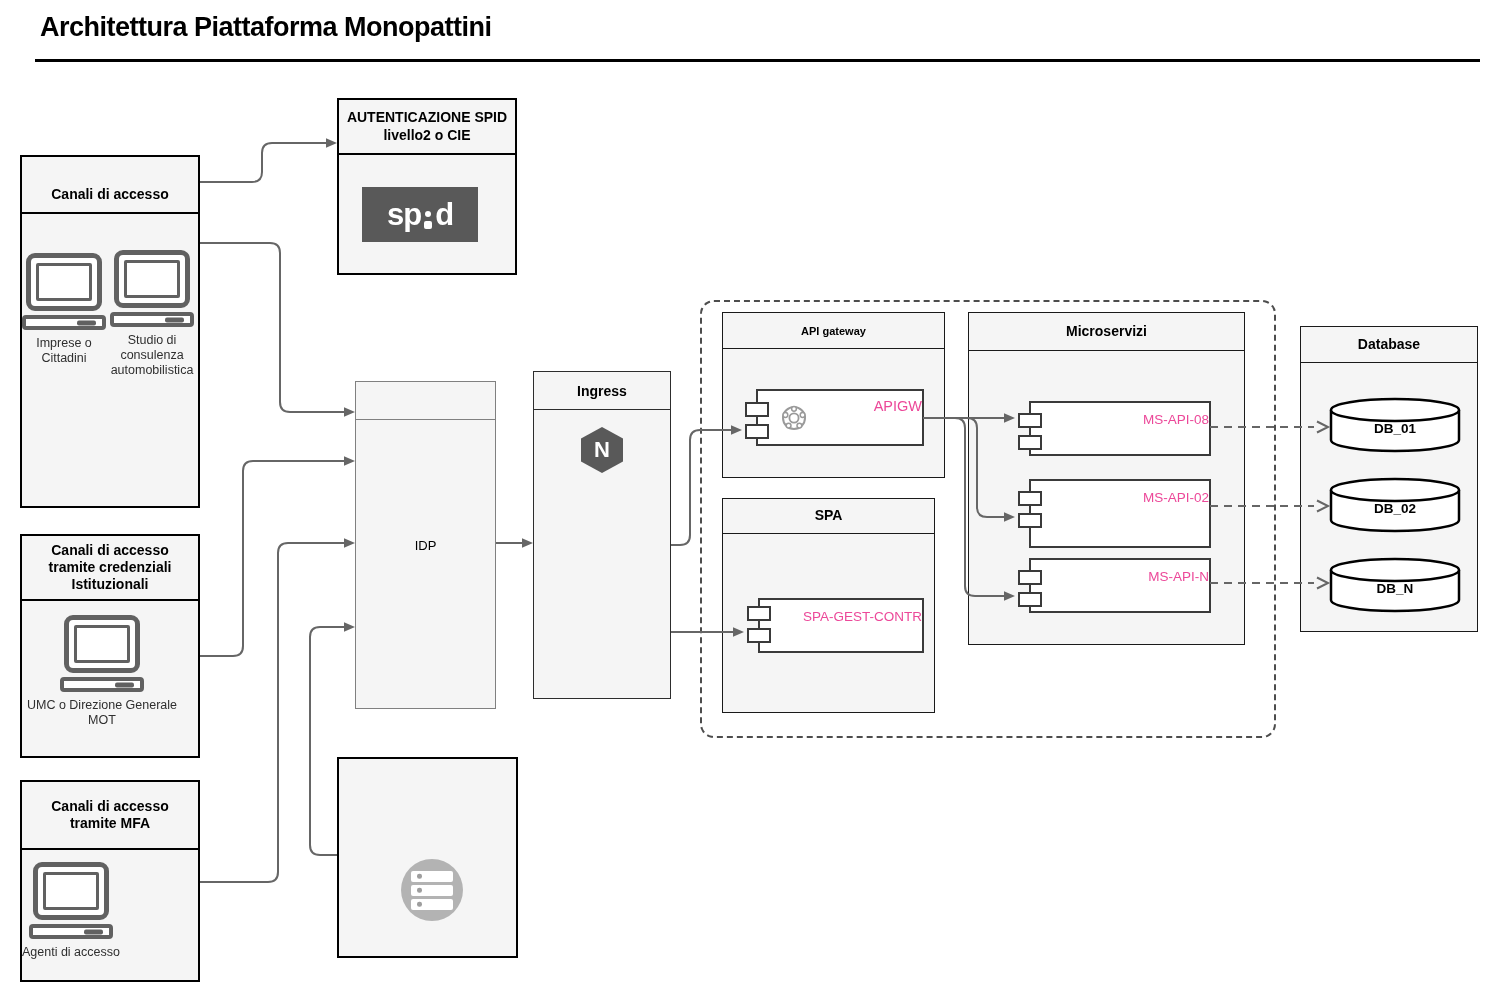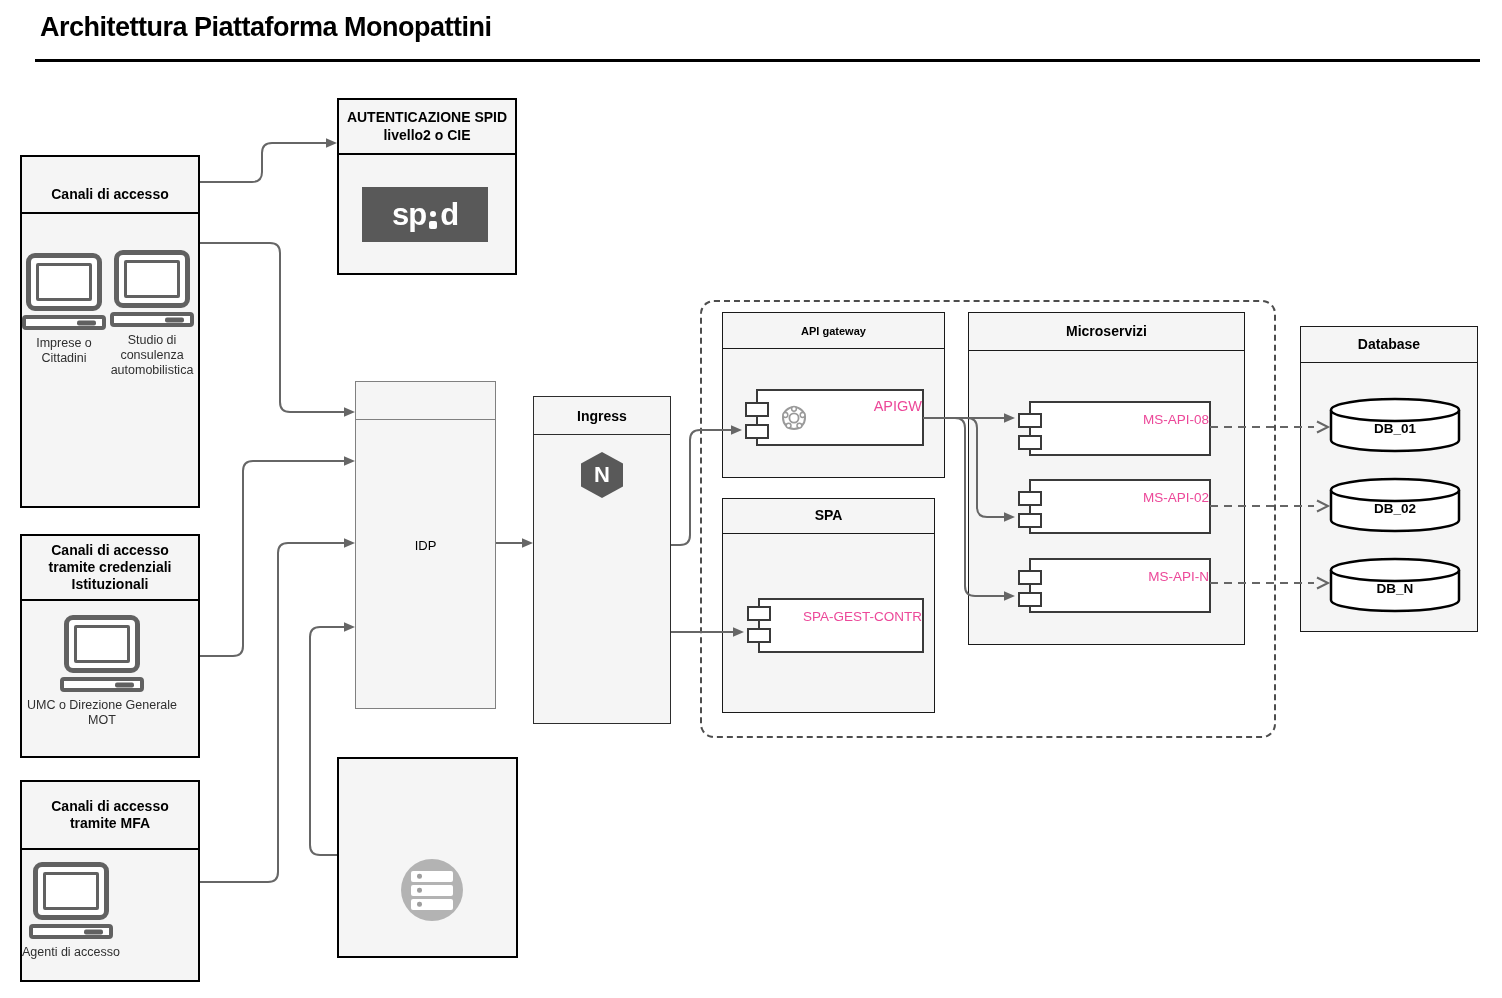--- a/index.html
+++ b/index.html
@@ -24,21 +24,21 @@
 
   
   .computer { display:flex; flex-direction:column; align-items:center; }
   .monitor { width:76px; height:58px; border:5px solid #616161; border-radius:9px; background:#fff;
              display:flex; align-items:center; justify-content:center; }
   .screen { width:56px; height:38px; border:3px solid #616161; border-radius:2px; background:#fff; }
   .comp-base { margin-top:4px; width:84px; height:15px; border:4px solid #616161; border-radius:4px; background:#fff; position:relative; }
   .comp-slot { position:absolute; right:6px; top:50%; transform:translateY(-50%); width:19px; height:5px; background:#616161; border-radius:2px; }
 
   
-  .spid-logo { position:absolute; left:23px; top:87px; width:126px; height:55px; background:#595959;
+  .spid-logo { position:absolute; left:23px; top:87px; width:116px; height:55px; background:#595959;
                display:flex; align-items:center; justify-content:center; }
   .spid-text { color:#fff; font-size:31px; font-weight:bold; letter-spacing:-1px; }
   .spid-colon { display:flex; flex-direction:column; align-items:center; gap:4px; margin:10px 3px 0 3px; }
   .spid-dot-a { width:6px; height:6px; border-radius:50%; background:#fff; }
   .spid-dot-b { width:8px; height:8px; border-radius:2px; background:#fff; }
 
   
   .idp-box { border:1.5px solid #808080; }
   .idp-header { height:38px; border-bottom:1.5px solid #808080; }
   .idp-label { position:absolute; left:0; top:0; width:100%; height:100%; display:flex; align-items:center; justify-content:center;
@@ -162,21 +162,21 @@
         </span>
       <span class="spid-text">d</span>
     </div>
   </div>
 
   <div class="node idp-box" style="left:355px;top:381px;width:141px;height:328px;">
     <div class="idp-header"></div>
     <div class="idp-label">IDP</div>
   </div>
 
-  <div class="node ingress-box" style="left:533px;top:396px;width:138px;height:328px;">
+  <div class="node ingress-box" style="left:533px;top:371px;width:138px;height:328px;">
     <div class="ingress-header">Ingress</div>
     <div class="hexagon">
         <span>N</span>
       </div>
   </div>
 
   <div class="node group" style="left:722px;top:312px;width:223px;height:166px;">
     <div class="node-header h11" style="height:36px;">API gateway</div>
     <div class="component" style="left:33px;top:76px;width:168px;height:57px;">
       <div class="port" style="top:11px;"></div>
@@ -203,21 +203,21 @@
     </div>
   </div>
 
   <div class="node group" style="left:968px;top:312px;width:277px;height:333px;">
     <div class="node-header h14" style="height:38px;">Microservizi</div>
     <div class="component" style="left:60px;top:88px;width:182px;height:55px;">
       <div class="port" style="top:10px;"></div>
       <div class="port" style="top:32px;"></div>
       <div class="component-label">MS-API-08</div>
     </div>
-    <div class="component" style="left:60px;top:166px;width:182px;height:55px;">
+    <div class="component" style="left:60px;top:166px;width:182px;height:69px;">
       <div class="port" style="top:10px;"></div>
       <div class="port" style="top:32px;"></div>
       <div class="component-label">MS-API-02</div>
     </div>
     <div class="component" style="left:60px;top:245px;width:182px;height:55px;">
       <div class="port" style="top:10px;"></div>
       <div class="port" style="top:32px;"></div>
       <div class="component-label">MS-API-N</div>
     </div>
   </div>

